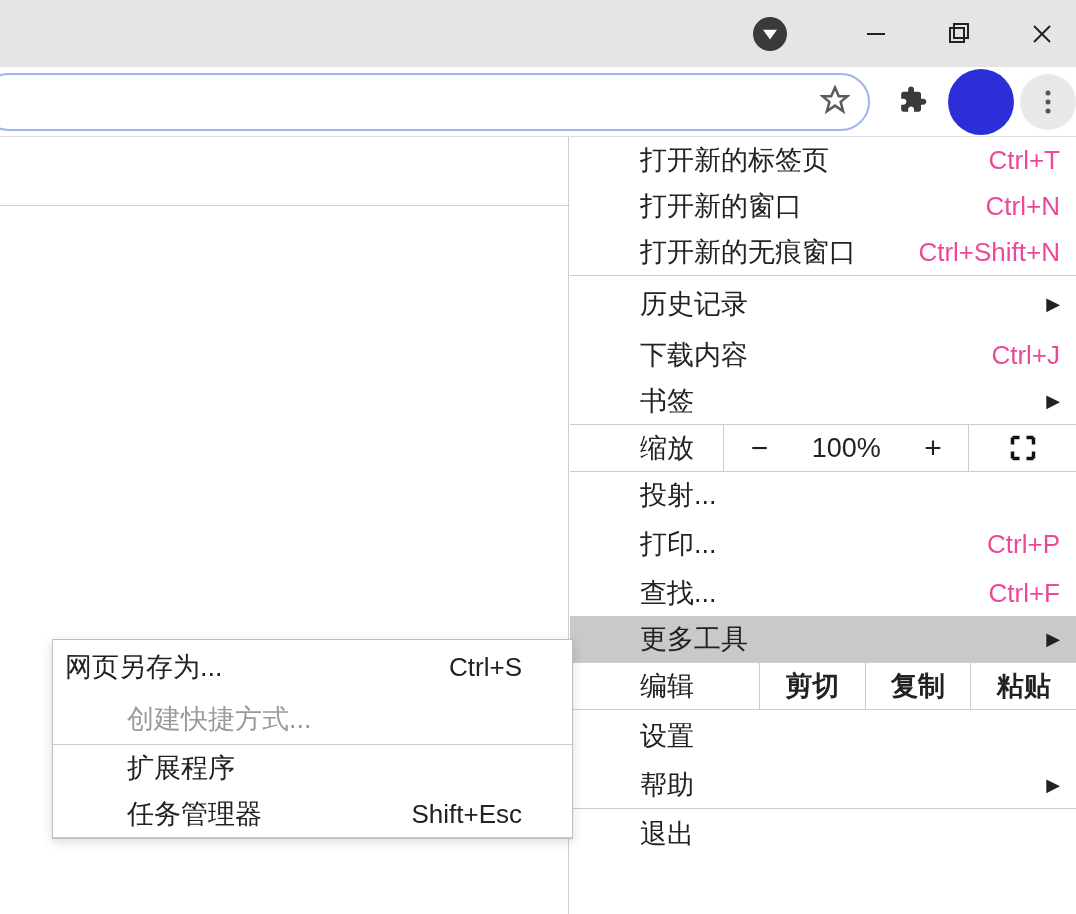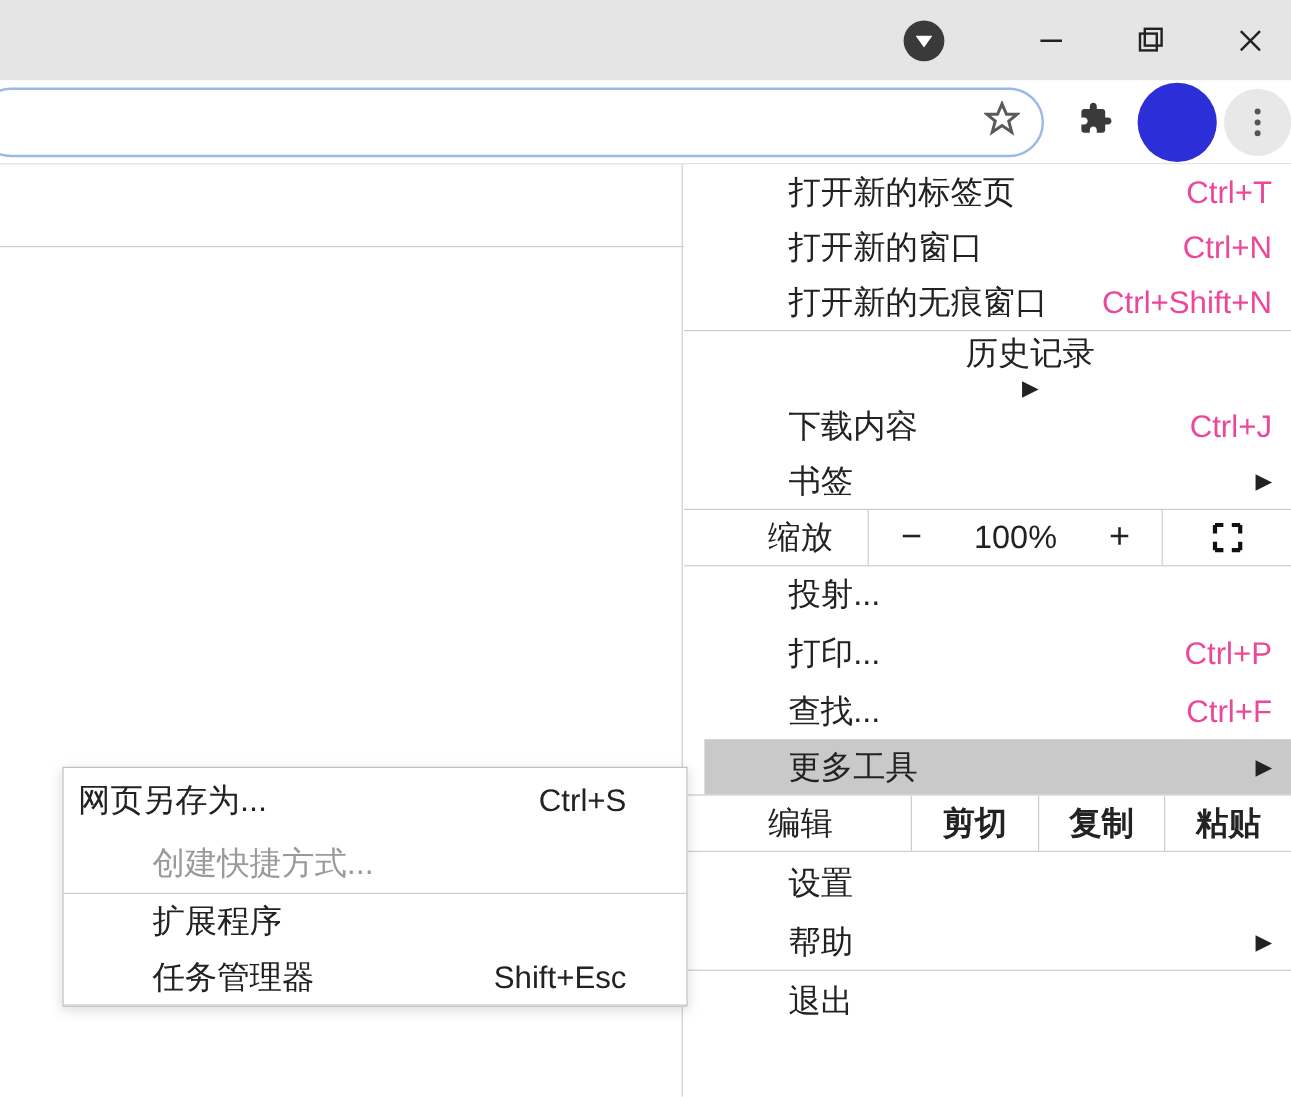--- a/index.html
+++ b/index.html
@@ -20,21 +20,21 @@
 .avatar { width: 66px; height: 66px; border-radius: 50%; background: #2c2ed8; margin-left: 16px; }
 .kebab { width: 56px; height: 56px; border-radius: 50%; background: #e8e8e8; display: flex; align-items: center; justify-content: center; margin-left: 6px; }
 .kebab svg { width: 6px; height: 24px; fill: #555; }
 
 .content-divider { position: absolute; top: 205px; left: 0; width: 570px; height: 1px; background: #d0d0d0; }
 .vdiv { position: absolute; top: 137px; left: 568px; width: 1px; bottom: 0; background: #d0d0d0; }
 
 .main-menu { position: absolute; top: 137px; left: 570px; right: 0; background: #fff; font-size: 27px; color: #222; }
 .sep { height: 1px; background: #ccc; }
 
-.mitem { display: flex; align-items: center; justify-content: space-between; height: 46px; padding: 0 16px 0 70px; cursor: default; margin-left: 17px; }
+.mitem { display: flex; align-items: center; justify-content: space-between; height: 46px; padding: 0 16px 0 70px; cursor: default; }
 .mitem.hi { background: #c9c9c9; justify-content: space-between; }
 .mitem .lbl { white-space: nowrap; }
 .mitem .shc { color: #ec4899; font-size: 26px; }
 .mitem .arrow { font-size: 18px; color: #222; }
 
 .zoom-row { display: flex; align-items: stretch; border-top: 1px solid #ccc; border-bottom: 1px solid #ccc; height: 48px; }
 .zoom-lbl { padding-left: 70px; display: flex; align-items: center; width: 160px; border-right: 1px solid #ccc; }
 .zoom-btn { width: 75px; display: flex; align-items: center; justify-content: center; font-size: 30px; }
 .zoom-val { width: 110px; display: flex; align-items: center; justify-content: center; font-size: 27px; }
 .zoom-full { width: 115px; display: flex; align-items: center; justify-content: center; border-left: 1px solid #ccc; }
@@ -112,21 +112,21 @@
   <div class="mitem">
     <span class="lbl">打开新的窗口</span>
     <span class="shc">Ctrl+N</span>
   </div>
   <div class="mitem">
     <span class="lbl">打开新的无痕窗口</span>
     <span class="shc">Ctrl+Shift+N</span>
   </div>
   <div class="sep"></div>
 
-  <div class="mitem" style="height:56px;flex-direction:column;">
+  <div class="mitem" style="height:56px;">
     <span class="lbl">历史记录</span>
     <span class="arrow">▶</span>
   </div>
   <div class="mitem">
     <span class="lbl">下载内容</span>
     <span class="shc">Ctrl+J</span>
   </div>
   <div class="mitem">
     <span class="lbl">书签</span>
     <span class="arrow">▶</span>

